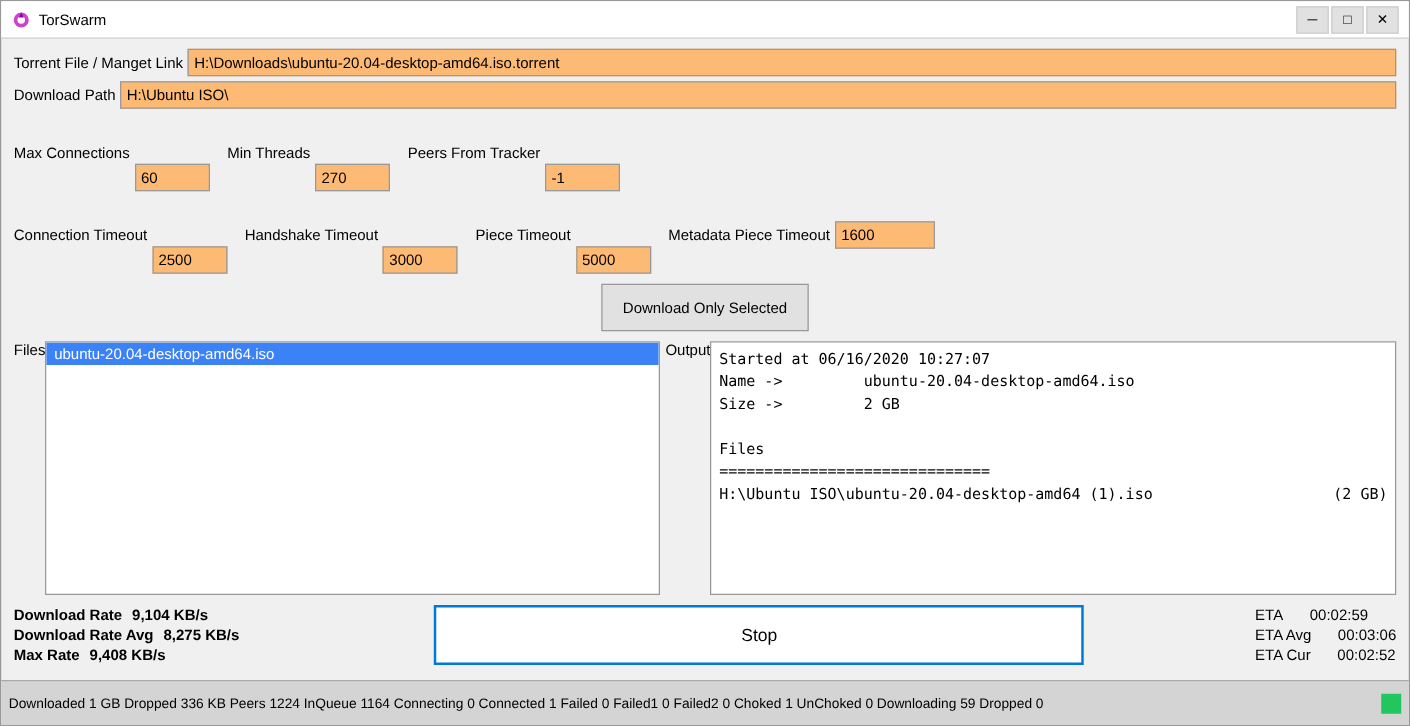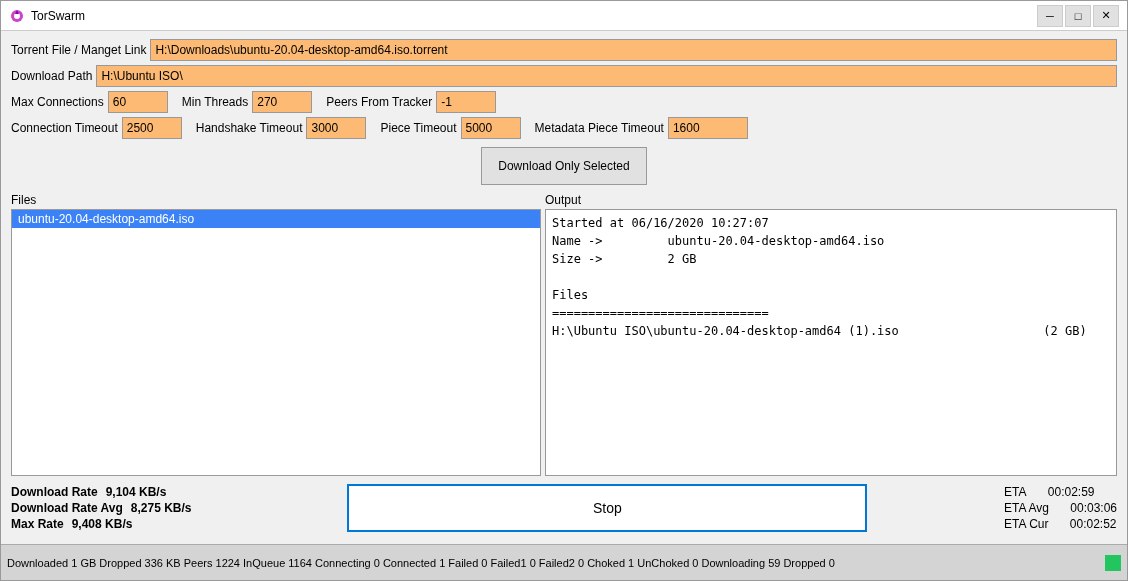--- a/index.html
+++ b/index.html
@@ -78,20 +78,21 @@
       border: 1px solid #999;
       background: #fdba74;
       padding: 2px 4px;
       font-size: 12px;
     }
     .input-full {
       flex: 1;
     }
     .input-small {
       width: 60px;
+      margin-top: 40px;
     }
     .input-medium {
       width: 80px;
     }
     .button-row {
       display: flex;
       justify-content: center;
       margin: 4px 0;
     }
     .btn {
@@ -111,21 +112,21 @@
       cursor: pointer;
     }
     .main-panels {
       display: flex;
       flex: 1;
       gap: 4px;
       min-height: 0;
     }
     .panel {
       display: flex;
-      flex-direction: column;
+      flex-direction: row;
       flex: 1;
       min-height: 0;
     }
     .panel-label {
       font-size: 12px;
       color: #000;
       margin-bottom: 2px;
     }
     .files-list {
       flex: 1;

